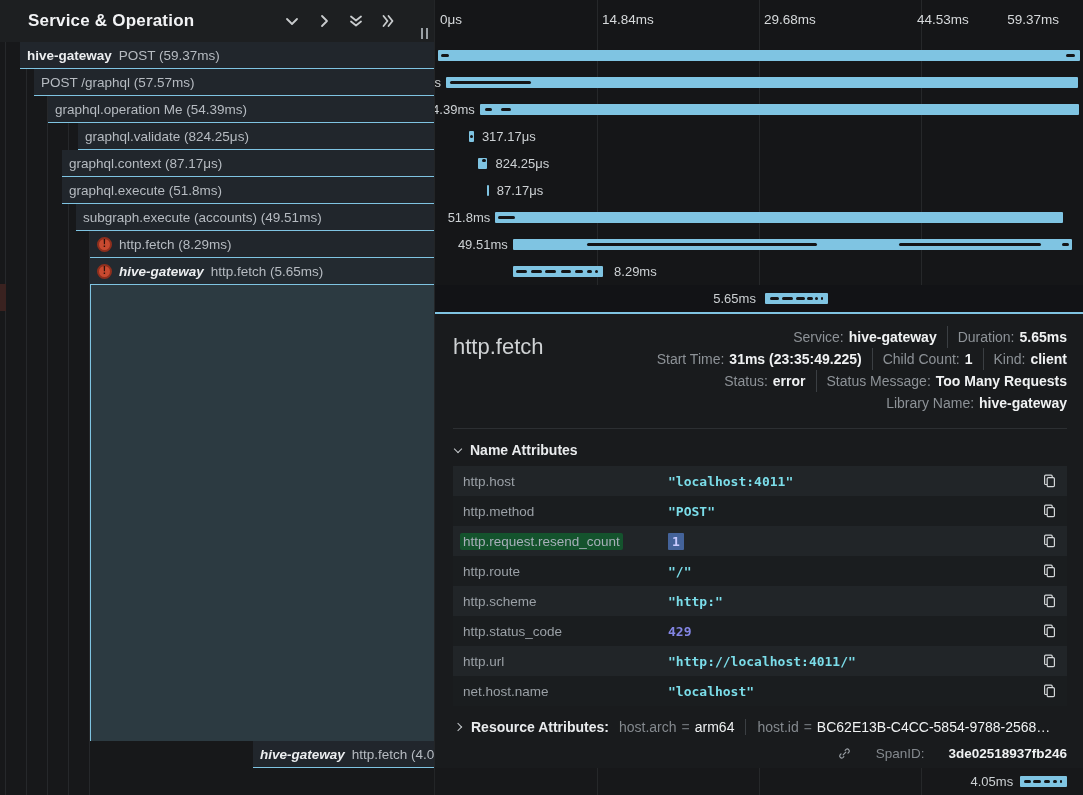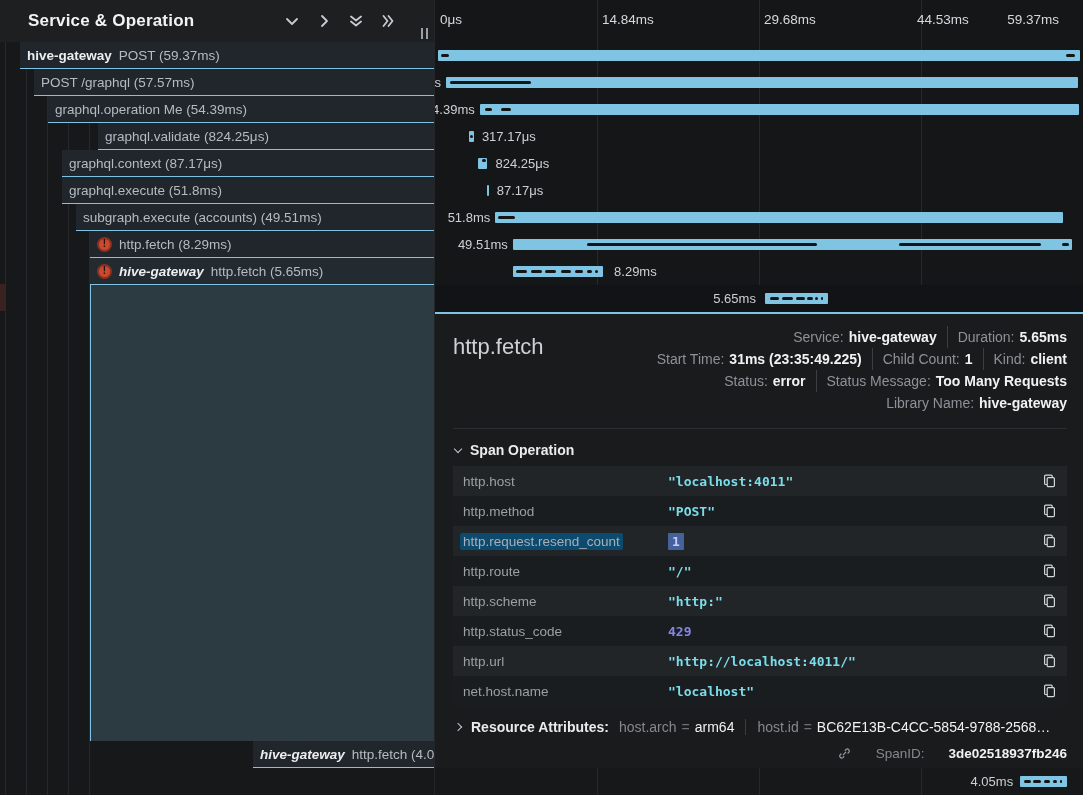--- a/index.html
+++ b/index.html
@@ -58,21 +58,21 @@
   .cvs{width:6px;height:6px;border-right:1.6px solid #c6cacd;border-bottom:1.6px solid #c6cacd;display:inline-block;flex:none;}
   .cvs.d{transform:rotate(45deg);margin-top:-3px;}
   .cvs.r{transform:rotate(-45deg);}
   .atable{display:flex;flex-direction:column;}
   .arow{display:flex;align-items:center;height:30px;padding:0 10px;flex:none;}
   .arow:nth-child(odd){background:#212528;}
   .arow:nth-child(even){background:#1a1d1f;}
   .akey{width:205px;flex:none;color:#9aa0a6;font-size:13.5px;}
   .aval{flex:1;font-family:"DejaVu Sans Mono","Liberation Mono",monospace;font-size:13px;font-weight:700;color:#7bdde9;}
   .aval.num{color:#8386e4;}
-  .hlk{background:#0c4a6e;border-radius:2px;padding:1px 3px;margin-left:-3px;color:#a7afb9;}
+  .hlk{background:#14532d;border-radius:2px;padding:1px 3px;margin-left:-3px;color:#a7afb9;}
   .hlv{background:#44639a;border-radius:1px;padding:1px 4px;color:#c9cbff;}
   .copybtn{margin-left:auto;cursor:pointer;display:flex;align-items:center;}
   .resrow{display:flex;align-items:center;margin:13px 0 0 2px;font-size:14px;white-space:nowrap;overflow:hidden;}
   .res-title{color:#e9ebed;font-weight:700;margin:0 10px 0 10px;}
   .reskey{color:#84898e;}
   .reseq{color:#6b7075;margin:0 5px;}
   .resval{color:#f0f2f3;font-weight:400;}
   .resdiv{width:1px;height:16px;background:#3b3f43;margin:0 11px;flex:none;}
   .sidrow{display:flex;justify-content:flex-end;align-items:center;gap:24px;margin-top:11px;font-size:13.5px;color:#84898e;}
   .sidrow .mval{font-size:13.5px;}
@@ -116,21 +116,21 @@
       <span class="op">POST (59.37ms)</span>
     </div>
     <div class="row" style="margin-left:34px">
 
       <span class="op">POST /graphql (57.57ms)</span>
     </div>
     <div class="row" style="margin-left:48px">
 
       <span class="op">graphql.operation Me (54.39ms)</span>
     </div>
-    <div class="row" style="margin-left:98px">
+    <div class="row" style="margin-left:78px">
       <span class="op">graphql.validate (824.25μs)</span>
     </div>
     <div class="row" style="margin-left:62px">
       <span class="op">graphql.context (87.17μs)</span>
     </div>
     <div class="row" style="margin-left:62px">
 
       <span class="op">graphql.execute (51.8ms)</span>
     </div>
     <div class="row" style="margin-left:76px">
@@ -279,21 +279,21 @@
           <div class="mline">
             <span class="mitem"><span class="mlabel">Library Name:</span><span class="mval">hive-gateway</span></span>
           </div>
         </div>
       </div>
 
       <div class="ddiv"></div>
 
       <div class="sattr-h">
         <span class="cvs d"></span>
-        <span>Span Operation</span>
+        <span>Name Attributes</span>
       </div>
 
       <div class="atable">
         <div class="arow">
           <span class="akey">http.host</span>
           <span class="aval">"localhost:4011"</span>
           <span class="copybtn">
               <svg width="15" height="16" viewBox="0 0 15 16">
                 <rect x="5.2" y="4.6" width="7.2" height="9" rx="1.2" fill="none" stroke="#d4d7d9" stroke-width="1.2"></rect>
                 <path d="M10.2 4.6V3.2c0-.6-.5-1.1-1.1-1.1H3.7c-.6 0-1.1.5-1.1 1.1v7.2c0 .6.5 1.1 1.1 1.1h1.5" fill="none" stroke="#d4d7d9" stroke-width="1.2"></path>

